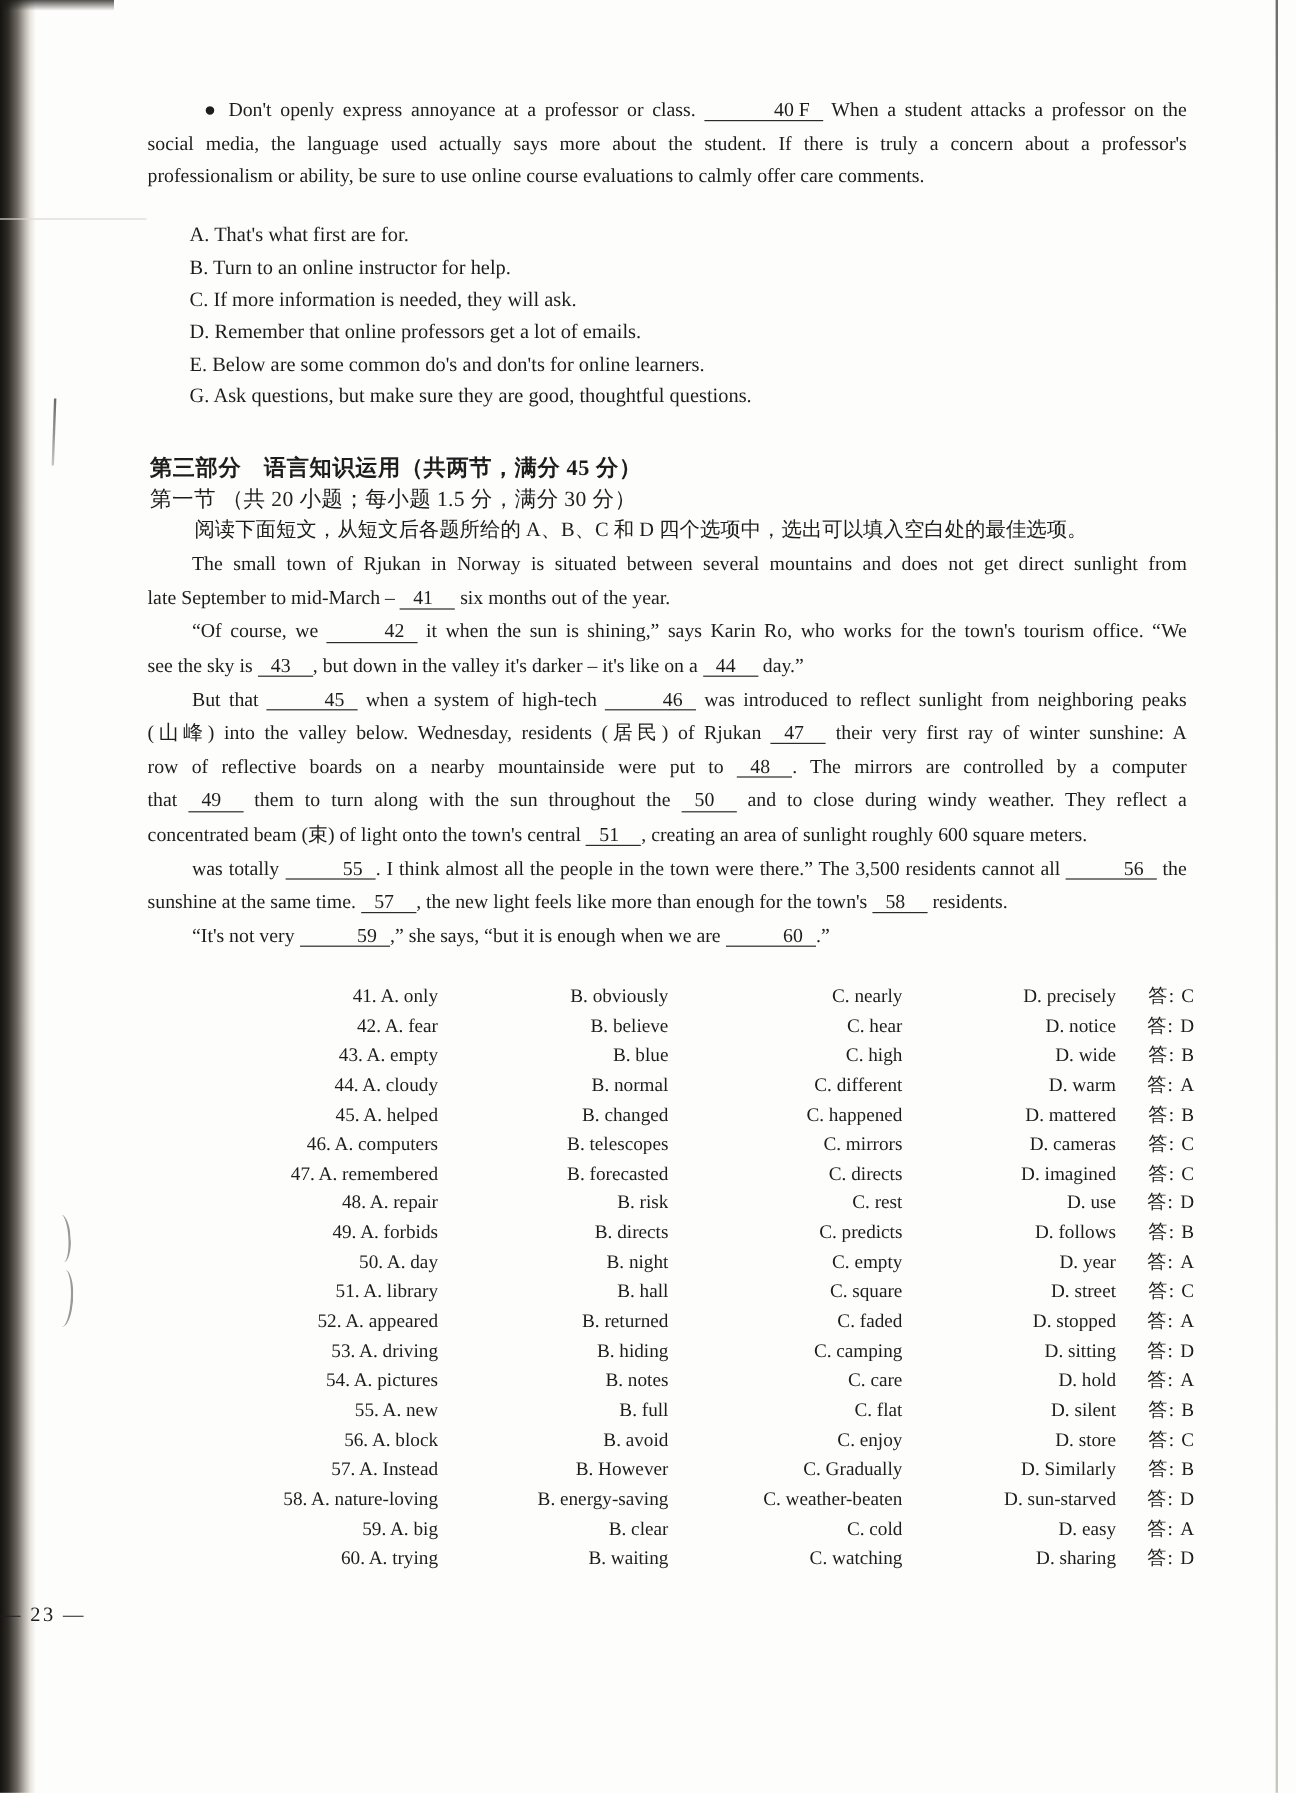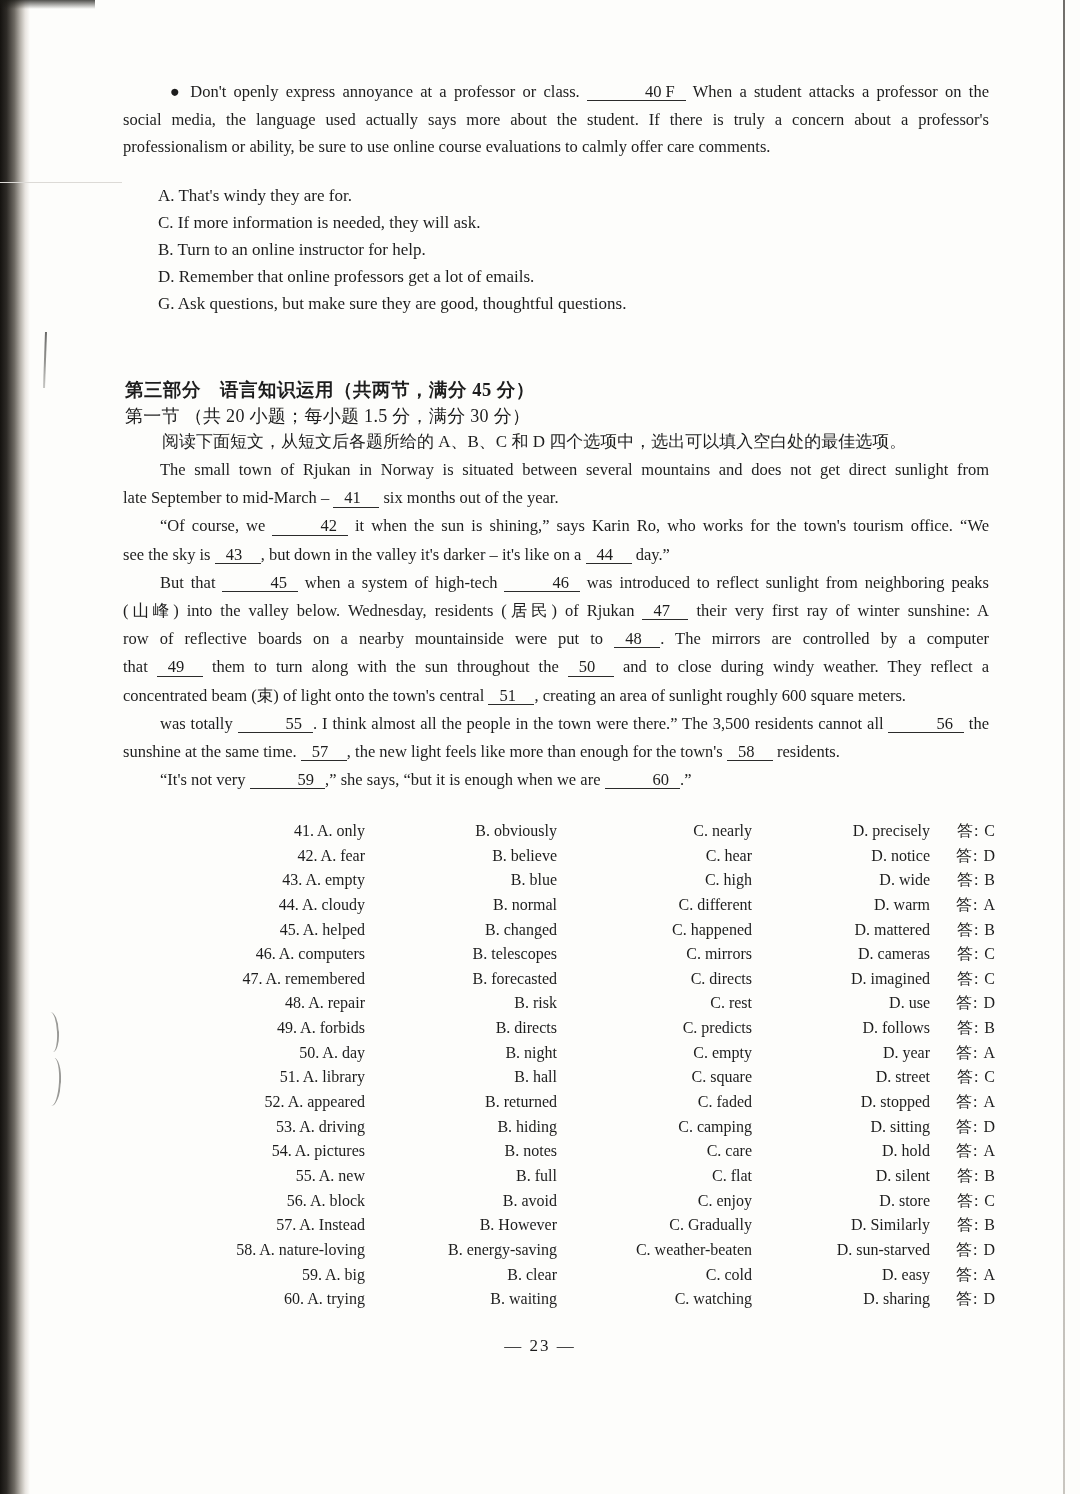--- a/index.html
+++ b/index.html
@@ -47,44 +47,45 @@
 
   .blank{display:inline-block;min-width:24px;padding:0 11px;text-align:center;
     border-bottom:1.3px solid #2b2b2b;line-height:1.05;}
 
   .opt-table{top:819px;left:130px;width:866px;font-size:16px;text-align:right;}
   .opt-row{display:grid;grid-template-columns:235px 192px 195px 178px 1fr;
     height:24.65px;line-height:24.65px;align-items:baseline;white-space:nowrap;}
   .opt-cell{overflow:hidden;}
   .ans-cell{letter-spacing:1px;}
 
-  .page-number{top:1336px;left:0;width:1080px;text-align:center;font-size:17px;letter-spacing:2px;}
+  .page-number{top:1336px;left:0;width:1080px;font-size:17px;letter-spacing:2px;}
 </style>
 </head>
 <body>
 
 <div class="edge-left"></div>
 <div class="corner-tl"></div>
 <div class="edge-right"></div>
 <div class="hline-artifact"></div>
 <div class="staple staple-a"></div>
 <div class="staple staple-b"></div>
 <div class="staple staple-c"></div>
 
 <div class="block para justify bullet-para">
     <div class="line">● Don't openly express annoyance at a professor or class. <span class="blank">40 F</span> When a student attacks a professor on the</div>
     <div class="line">social media, the language used actually says more about the student. If there is truly a concern about a professor's</div>
     <div class="line">professionalism or ability, be sure to use online course evaluations to calmly offer care comments.</div>
   </div>
 
 <div class="block ag-list para">
-    <div class="line">A. That's windy they are for.</div>
+    <div class="line">A. That's what first are for.</div>
+    <div class="line">B. Turn to an online instructor for help.</div>
     <div class="line">C. If more information is needed, they will ask.</div>
-    <div class="line">B. Turn to an online instructor for help.</div>
     <div class="line">D. Remember that online professors get a lot of emails.</div>
+    <div class="line">E. Below are some common do's and don'ts for online learners.</div>
     <div class="line">G. Ask questions, but make sure they are good, thoughtful questions.</div>
   </div>
 
 <div class="block part-header">第三部分　语言知识运用（共两节，满分 45 分）</div>
 <div class="block sub-header">第一节 （共 20 小题；每小题 1.5 分，满分 30 分）</div>
 <div class="block instructions">阅读下面短文，从短文后各题所给的 A、B、C 和 D 四个选项中，选出可以填入空白处的最佳选项。</div>
 
 <div class="block passage">
     <div class="para justify">
       <div class="line">The small town of Rjukan in Norway is situated between several mountains and does not get direct sunlight from</div>

